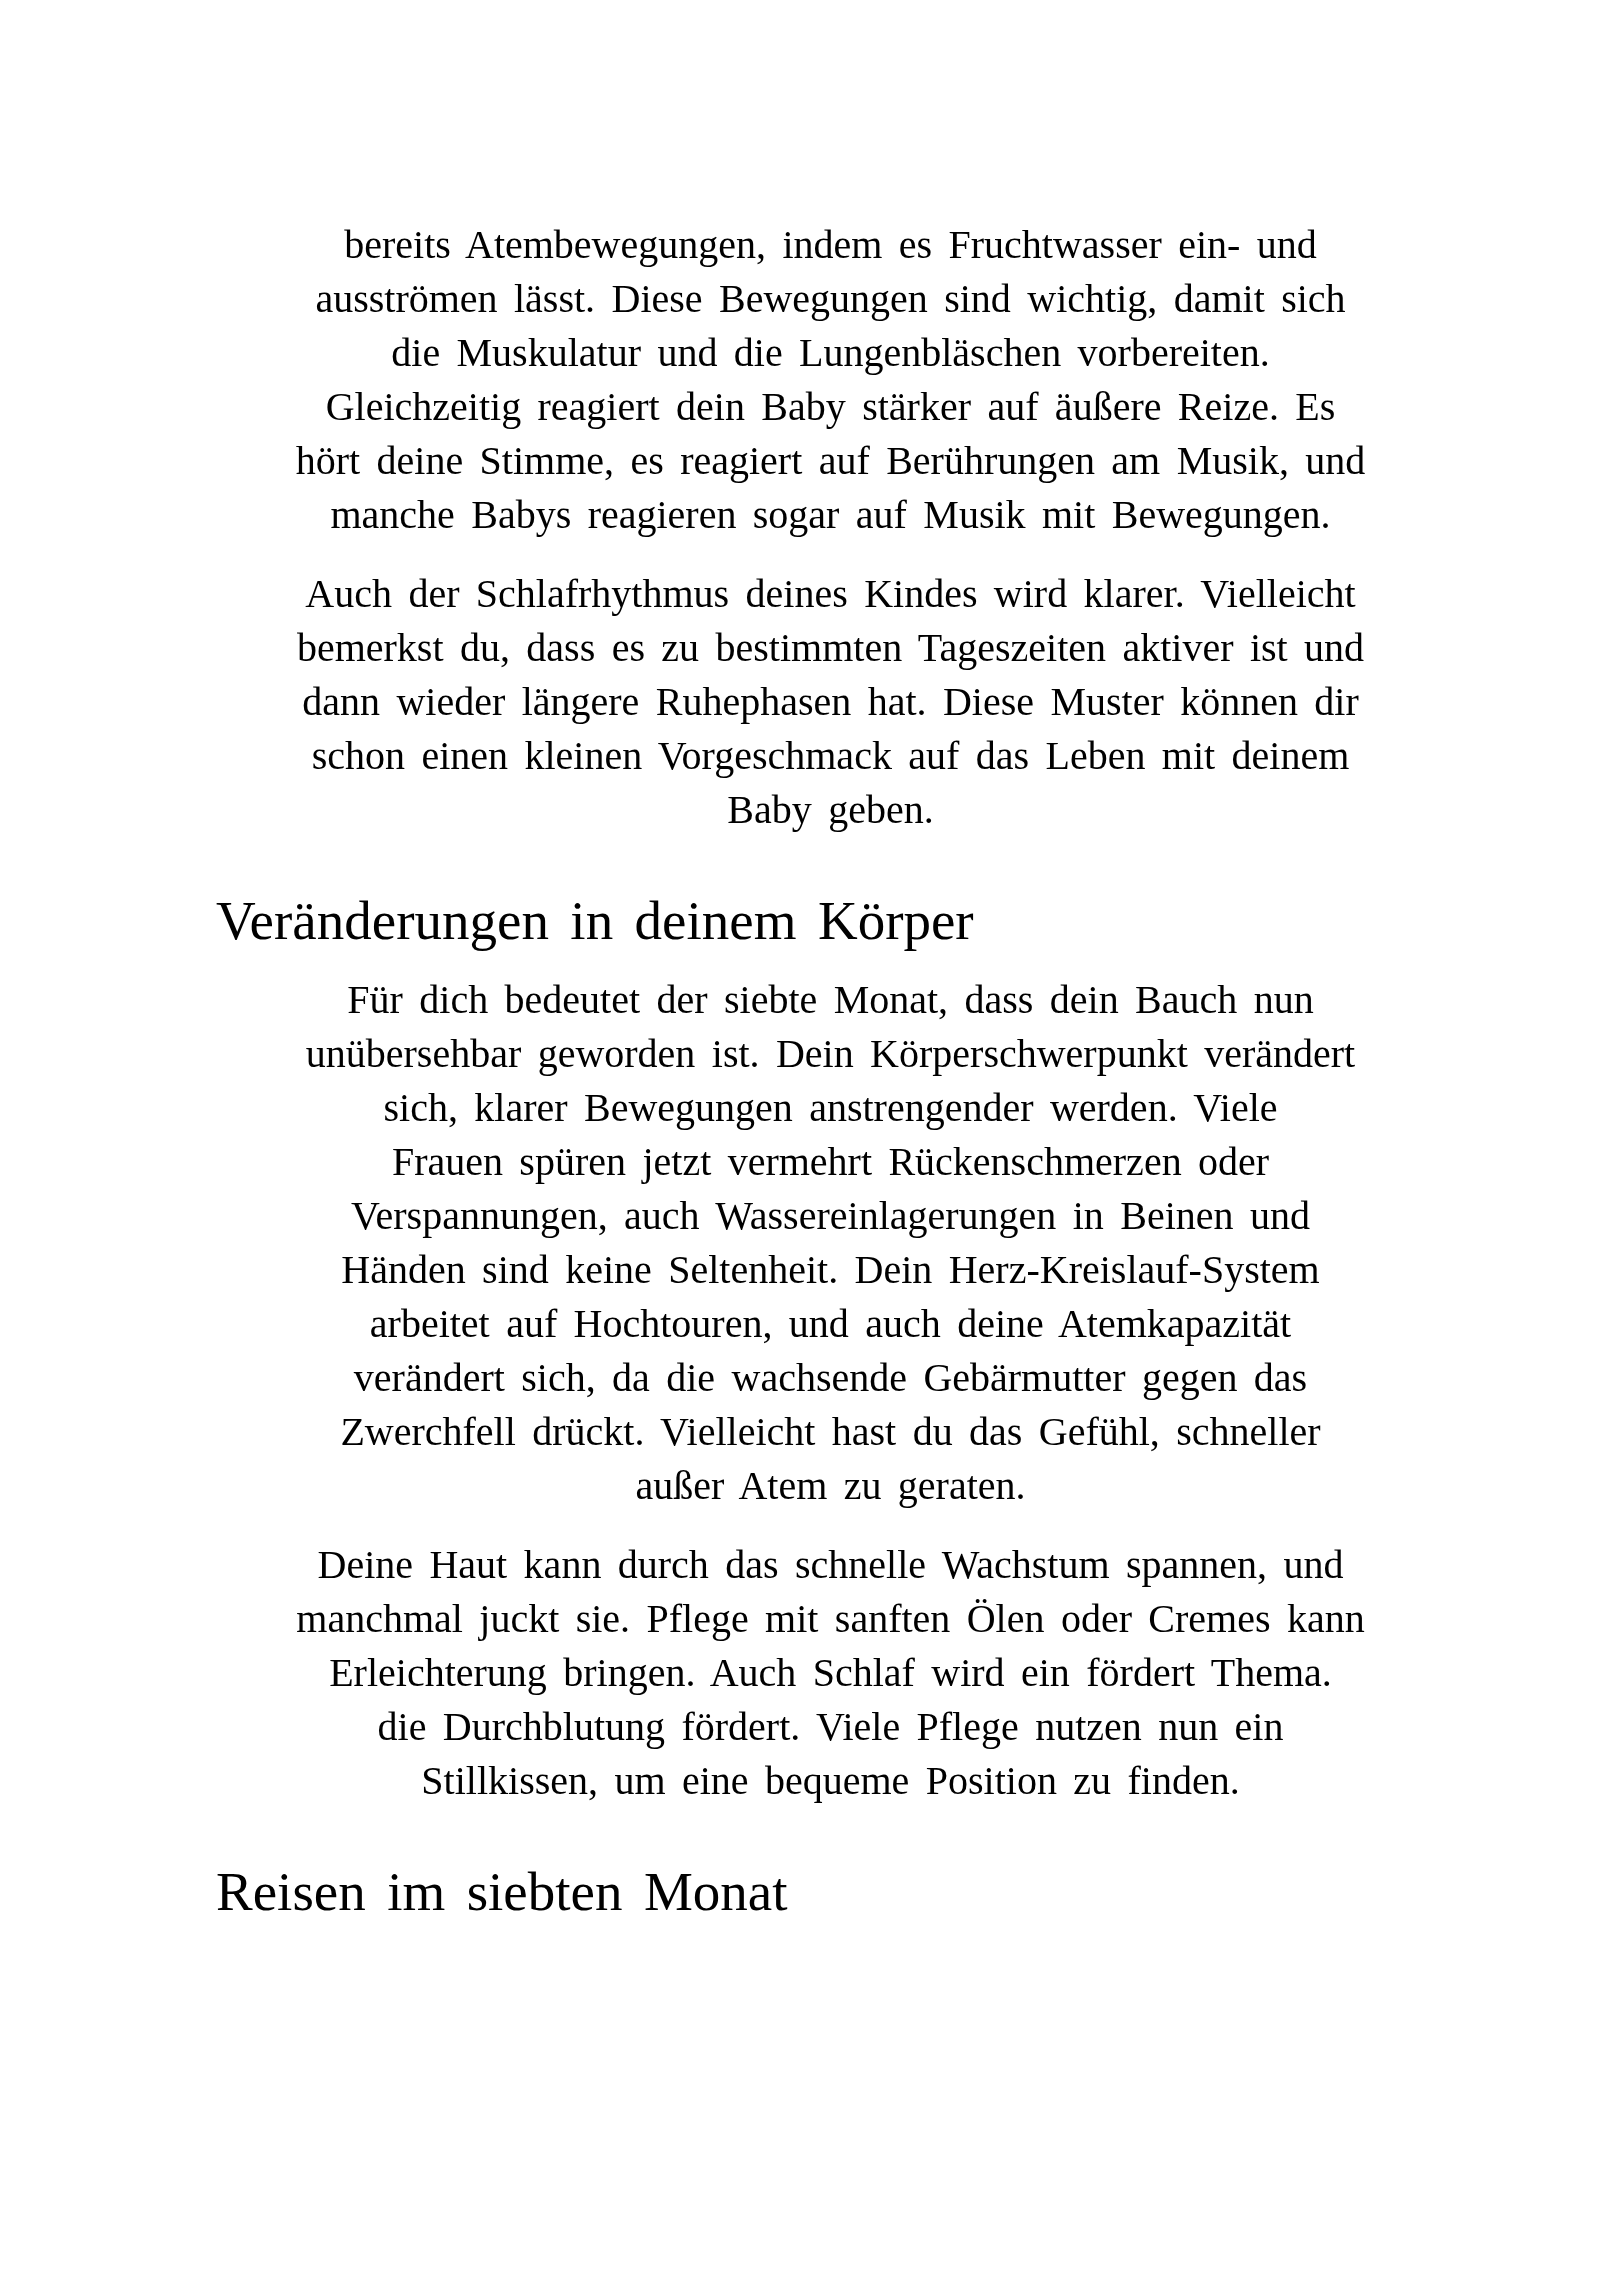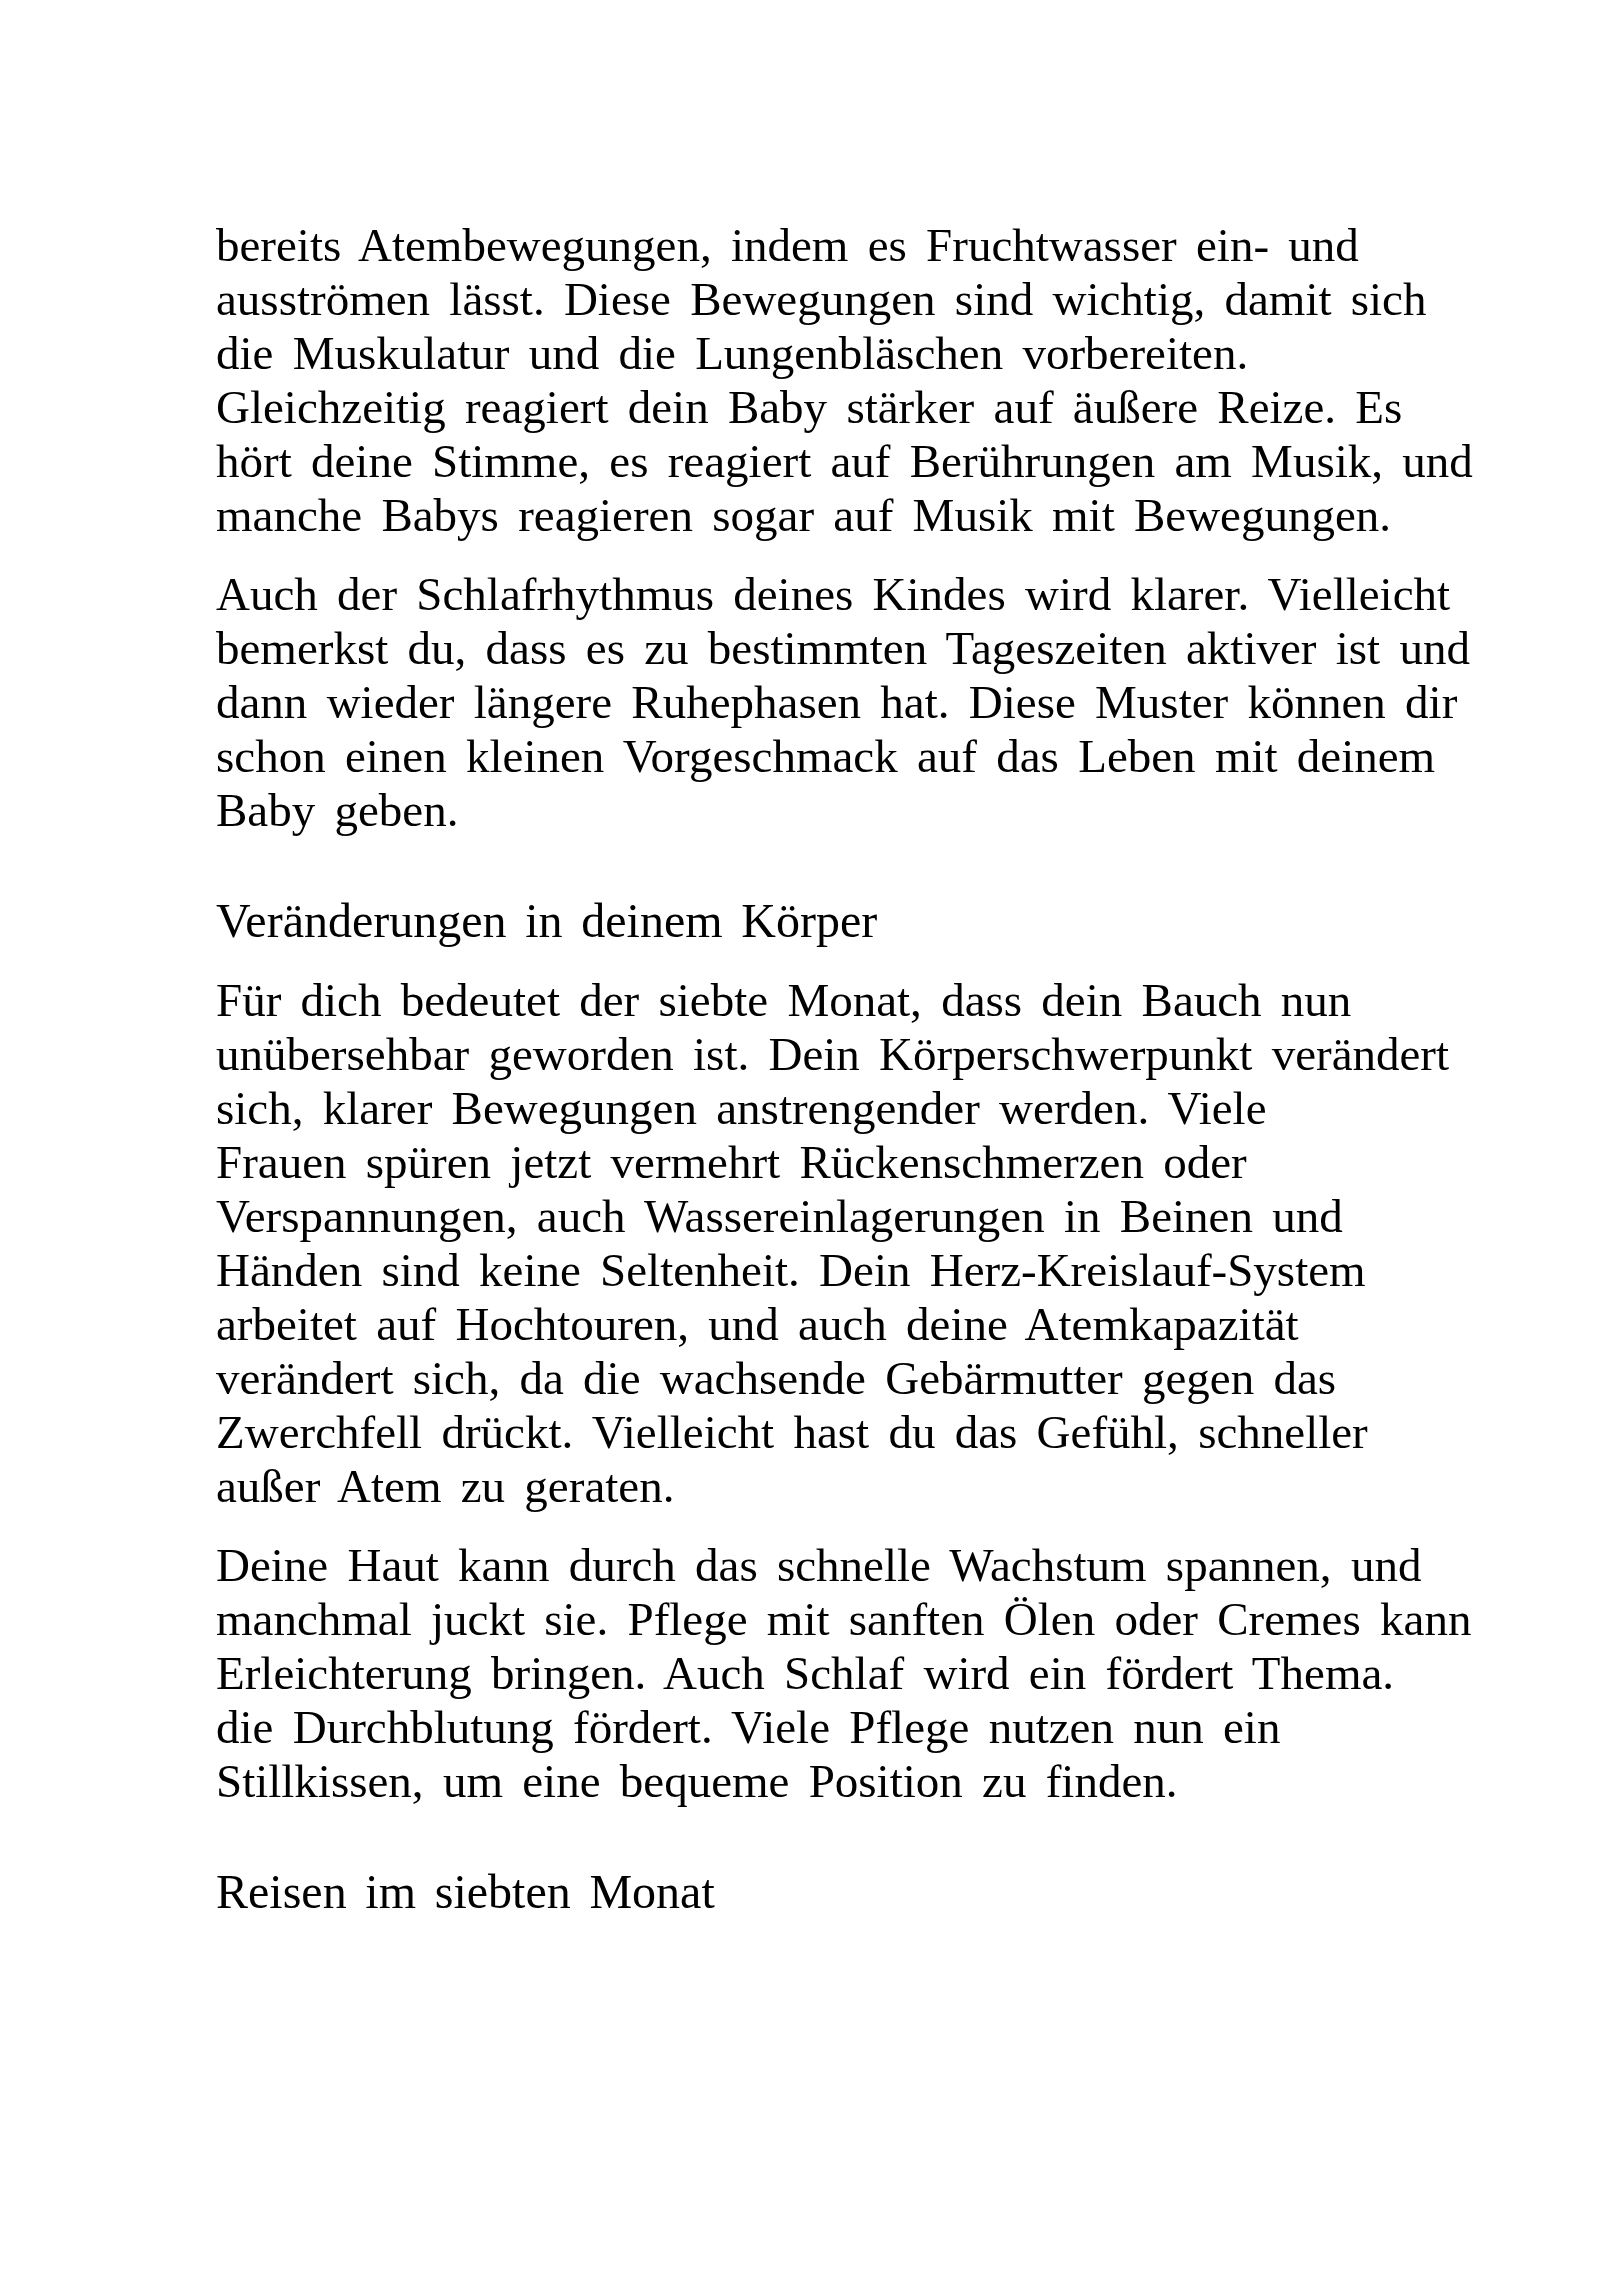--- a/index.html
+++ b/index.html
@@ -16,31 +16,32 @@
     box-sizing: border-box;
     width: 1621px;
     height: 2295px;
     padding: 218px 176px 0 216px;
     color: #000000;
     font-family: "Liberation Serif", "DejaVu Serif", serif;
     filter: blur(0.3px);
   }
   .para {
     margin: 0;
-    font-size: 47px;
+    font-size: 40px;
     line-height: 54px;
     word-spacing: 0.16em;
+    text-align: center;
   }
   .line {
     display: block;
     white-space: nowrap;
   }
   .heading {
     margin: 0;
-    font-size: 48px;
+    font-size: 55px;
     line-height: 64px;
     font-weight: normal;
     word-spacing: 0.14em;
     white-space: nowrap;
   }
   .para + .para   { margin-top: 25px; }
   .para + .heading{ margin-top: 52px; }
   .heading + .para{ margin-top: 20px; }
 </style>
 </head>

